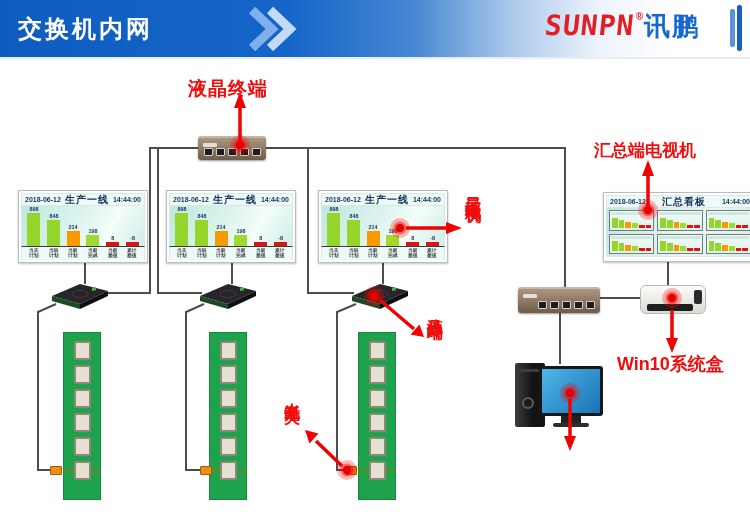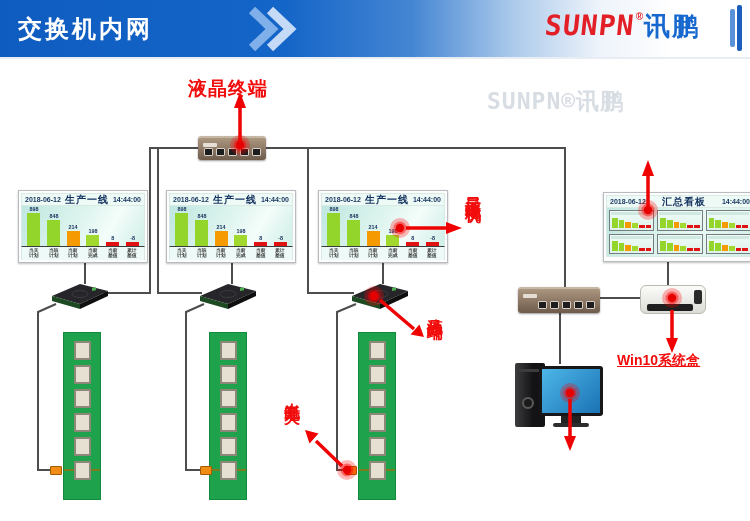--- a/index.html
+++ b/index.html
@@ -25,21 +25,21 @@
   
   svg.layer{position:absolute;left:0;top:0;pointer-events:none;}
   
   .rlabel{position:absolute;color:#f20d0d;font-weight:bold;white-space:nowrap;}
   .rlabel.vert{writing-mode:vertical-rl;text-orientation:upright;letter-spacing:2px;}
   #label-switch{left:188px;top:76px;font-size:19px;letter-spacing:1px;}
   #label-summary-tv{left:594px;top:139px;font-size:17px;}
   #label-display-tv{left:462px;top:184px;font-size:16px;}
   #label-lcd{left:424px;top:305px;font-size:16px;}
   #label-photo{left:281px;top:390px;font-size:16px;}
-  #label-win10{left:617px;top:352px;font-size:14px;text-decoration:underline;}
+  #label-win10{left:617px;top:352px;font-size:18px;}
   #label-server{left:506px;top:451px;font-size:18px;}
   
   .monitor{position:absolute;width:130px;height:73px;background:#fdfdfd;border:1px solid #b8bcc0;
     box-shadow:0 1px 2px rgba(0,0,0,.25);padding:2px;box-sizing:border-box;}
   .mon-header{height:13px;background:#eefaf6;border:1px solid #d9e9e3;box-sizing:border-box;
     display:flex;align-items:center;justify-content:space-between;padding:0 3px;}
   .mon-date,.mon-time{font-size:7px;font-weight:bold;color:#16335f;}
   .mon-title{font-size:10px;font-weight:bold;color:#11305e;letter-spacing:1px;}
   .mon-chart{position:relative;height:41px;border-left:1px solid #d9e9e3;border-right:1px solid #d9e9e3;
     border-bottom:1px solid #3c3c3c;box-sizing:border-box;
@@ -124,21 +124,20 @@
     </svg>
     <div id="logo">
       <span id="logo-brand">SUNPN</span>
       <span id="logo-reg">®</span>
       <span id="logo-cn">讯鹏</span>
     </div>
     <div id="edge-bar-1" class="edge-bar"></div>
     <div id="edge-bar-2" class="edge-bar"></div>
   </div>
 
-  <div id="watermark">SUNPN®讯鹏</div>
 
   <div class="monitor" style="left:18px;top:190px;">
     <div class="mon-header">
       <span class="mon-date">2018-06-12</span>
       <span class="mon-title">生产一线</span>
       <span class="mon-time">14:44:00</span>
     </div>
     <div class="mon-chart">
         <div class="mon-bars">
           <div class="bar-slot">
@@ -470,18 +469,19 @@
       <line x1="342" y1="466" x2="316" y2="441"></line>
         <polygon points="305,430 318.5,433.5 309.5,443.5" stroke="none"></polygon>
       <line x1="672" y1="310" x2="672" y2="340"></line>
         <polygon points="672,353 666,338 678,338" stroke="none"></polygon>
       <line x1="570" y1="399" x2="570" y2="437"></line>
         <polygon points="570,451 564,436 576,436" stroke="none"></polygon>
     </g>
   </svg>
 
   <div class="rlabel" id="label-switch">液晶终端</div>
+  <div class="rlabel" id="label-summary-tv">汇总端电视机</div>
   <div class="rlabel vert" id="label-display-tv">显示端电视机</div>
   <div class="rlabel vert" id="label-lcd">液晶终端</div>
   <div class="rlabel vert" id="label-photo">光电开关</div>
   <div class="rlabel" id="label-win10">Win10系统盒</div>
 
 </div>
 
 </body></html>

